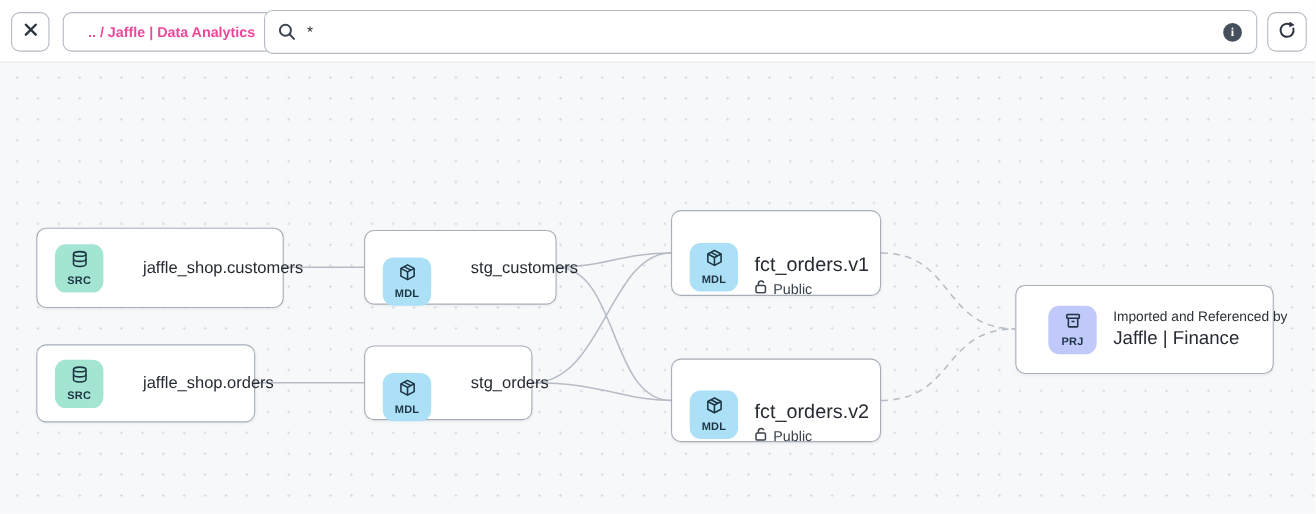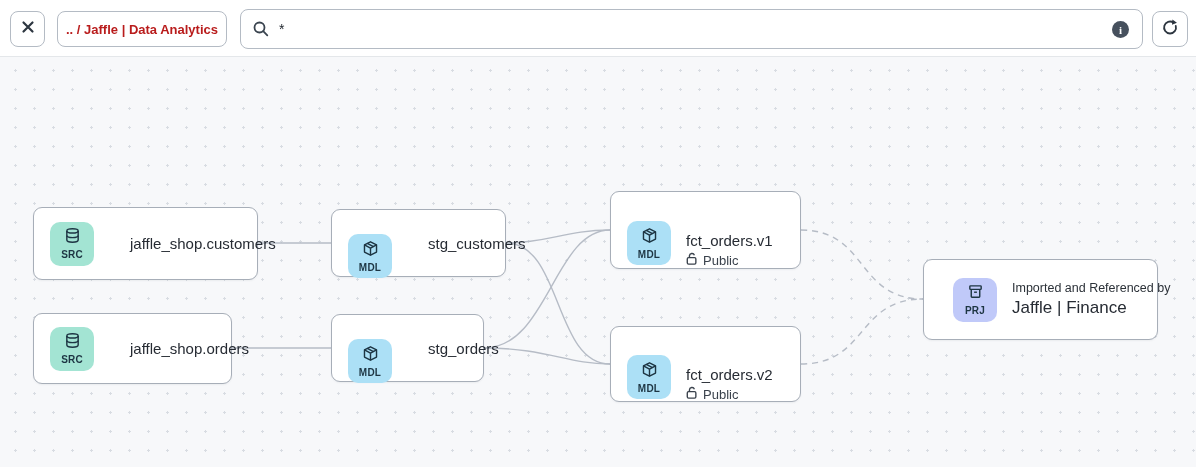--- a/index.html
+++ b/index.html
@@ -4,21 +4,21 @@
 <style>
   * { margin:0; padding:0; box-sizing:border-box; }
   body { font-family:"Liberation Sans", sans-serif; background:#fff; }
   .app { position:relative; width:1196px; height:467px; overflow:hidden; background:#fff; }
 
   
   .toolbar { position:absolute; left:0; top:0; width:1196px; height:57px; background:#ffffff; border-bottom:1px solid #e4e7ea; z-index:5; }
   .tb-btn { position:absolute; top:11px; height:36px; background:#fff; border:1px solid #b4bbc4; border-radius:8px;
             display:flex; align-items:center; justify-content:center; cursor:pointer; color:#2d3640; }
   .btn-close { left:10px; width:35px; }
-  .btn-crumb { left:57px; padding:0 8px; font-size:13px; font-weight:700; color:#b91c1c; white-space:nowrap; }
+  .btn-crumb { left:57px; padding:0 22px; font-size:13px; font-weight:700; color:#ec4899; white-space:nowrap; }
   .btn-refresh { left:1152px; width:36px; }
   .searchbox { position:absolute; left:240px; top:9px; width:903px; height:40px; background:#fff; border:1px solid #b4bbc4; border-radius:8px; }
   .searchbox input { position:absolute; left:38px; top:0; width:780px; height:38px; border:none; outline:none; font-size:14px; color:#21272e; background:transparent; font-family:"Liberation Sans", sans-serif; }
   .search-glyph { position:absolute; left:11px; top:10px; }
   .info-dot { position:absolute; right:13px; top:11px; width:17px; height:17px; border-radius:50%; background:#46505d; color:#fff;
               font-size:11px; font-weight:700; display:flex; align-items:center; justify-content:center; font-family:"Liberation Serif", serif; cursor:pointer; }
 
   
   .canvas { position:absolute; left:0; top:57px; width:1196px; height:410px; background:#f7f8fa;
             background-image:radial-gradient(#d8dce2 1px, transparent 1.2px); background-size:19px 19px; background-position:6px 4px; }
@@ -28,21 +28,21 @@
 
   
   .node { position:absolute; background:#fff; border:1px solid #a7aeb8; border-radius:9px; box-shadow:0 1px 2px rgba(40,50,60,.06);
           display:flex; align-items:center; gap:15px; padding-left:16px; cursor:pointer; }
   .badge { width:44px; height:44px; border-radius:10px; display:flex; flex-direction:column; align-items:center; justify-content:center; flex:0 0 44px; }
   .badge .btxt { font-size:10px; font-weight:700; color:#1d3543; letter-spacing:.2px; margin-top:1px; }
   .badge-src { background:#a3e4d3;text-align:center; }
   .badge-mdl { background:#ace0f6;margin-top:26px; }
   .badge-prj { background:#c0c9f9;margin-left:13px; }
   .nlabel { font-size:15px; color:#262b33; white-space:nowrap;margin-left:21px; }
-  .ntitle { font-size:15px; color:#262b33; white-space:nowrap; margin-bottom:3px;margin-top:40px; }
+  .ntitle { font-size:18px; color:#262b33; white-space:nowrap; margin-bottom:3px;margin-top:40px; }
   .nsub { display:flex; align-items:center; gap:5px; font-size:13px; color:#3a424c; }
   .pcaption { font-size:12.5px; color:#2b3138; margin-bottom:3px; white-space:nowrap; }
   .ptitle { font-size:17px; color:#262b33; white-space:nowrap; }
 
   .n-src-customers { left:33px; top:150px; width:225px; height:73px; }
   .n-src-orders    { left:33px; top:256px; width:199px; height:71px; }
   .n-stg-customers { left:331px; top:152px; width:175px; height:68px; }
   .n-stg-orders    { left:331px; top:257px; width:153px; height:68px; }
   .n-fct-v1        { left:610px; top:134px; width:191px; height:78px; }
   .n-fct-v2        { left:610px; top:269px; width:191px; height:76px; }

